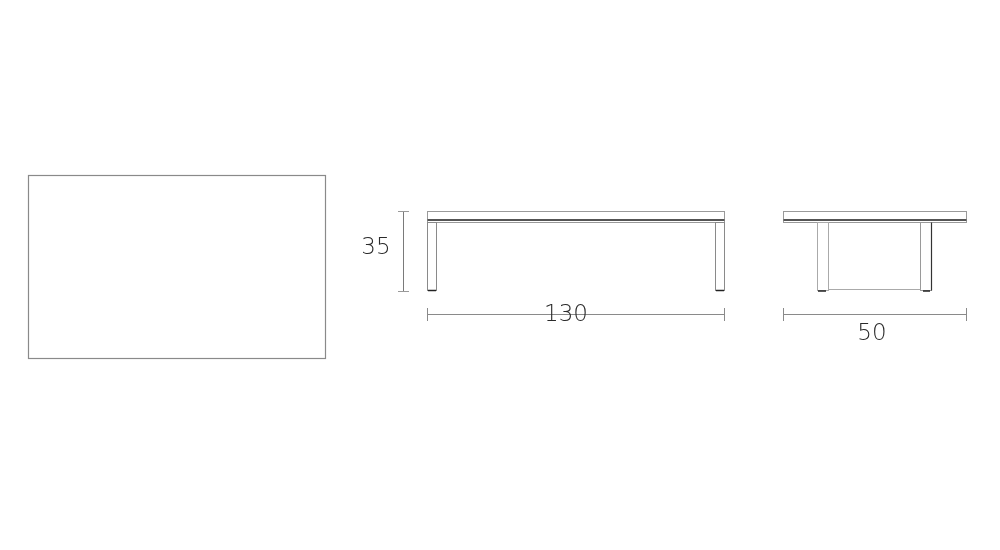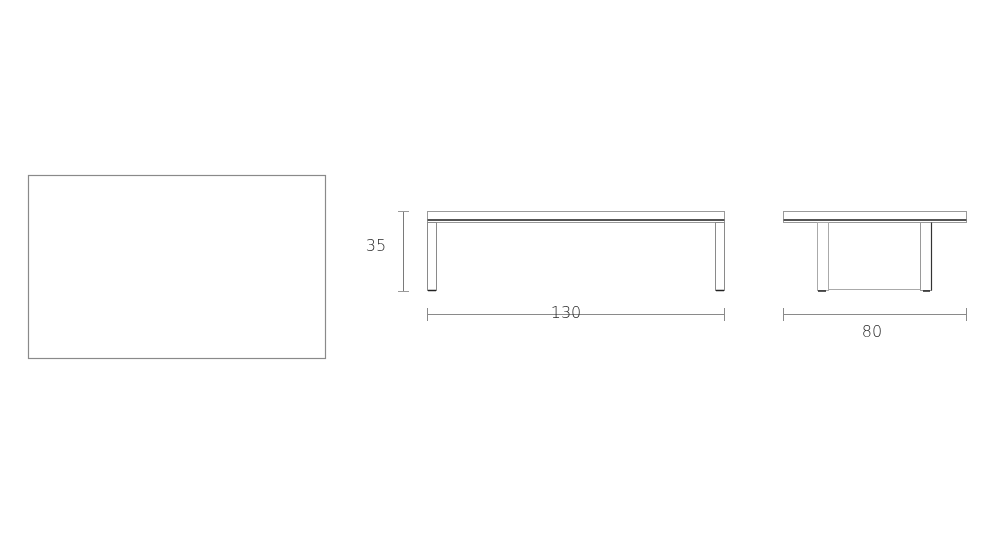--- a/index.html
+++ b/index.html
@@ -17,21 +17,21 @@
     #drawing {
       position: absolute;
       left: 0;
       top: 0;
       width: 1000px;
       height: 550px;
     }
     .dim-label {
       position: absolute;
       font-family: "DejaVu Sans", sans-serif;
-      font-size: 16px;
+      font-size: 23px;
       font-weight: 300;
       color: #2a2a2a;
       line-height: 1;
       white-space: nowrap;
       transform: translate(-50%, -50%);
     }
   </style>
 </head>
 <body>
 
@@ -81,13 +81,13 @@
     <g>
       <line x1="783.5" y1="314.5" x2="966.5" y2="314.5" stroke="#8a8a8a" stroke-width="1"></line>
       <line x1="783.5" y1="308" x2="783.5" y2="321" stroke="#8a8a8a" stroke-width="1"></line>
       <line x1="966.5" y1="308" x2="966.5" y2="321" stroke="#8a8a8a" stroke-width="1"></line>
     </g>
   </g>
 </svg>
 
 <div class="dim-label" style="left:376px; top:246px;">35</div>
 <div class="dim-label" style="left:566px; top:313px;">130</div>
-<div class="dim-label" style="left:872px; top:332px;">80</div>
+<div class="dim-label" style="left:872px; top:332px;">50</div>
 
 </body></html>

